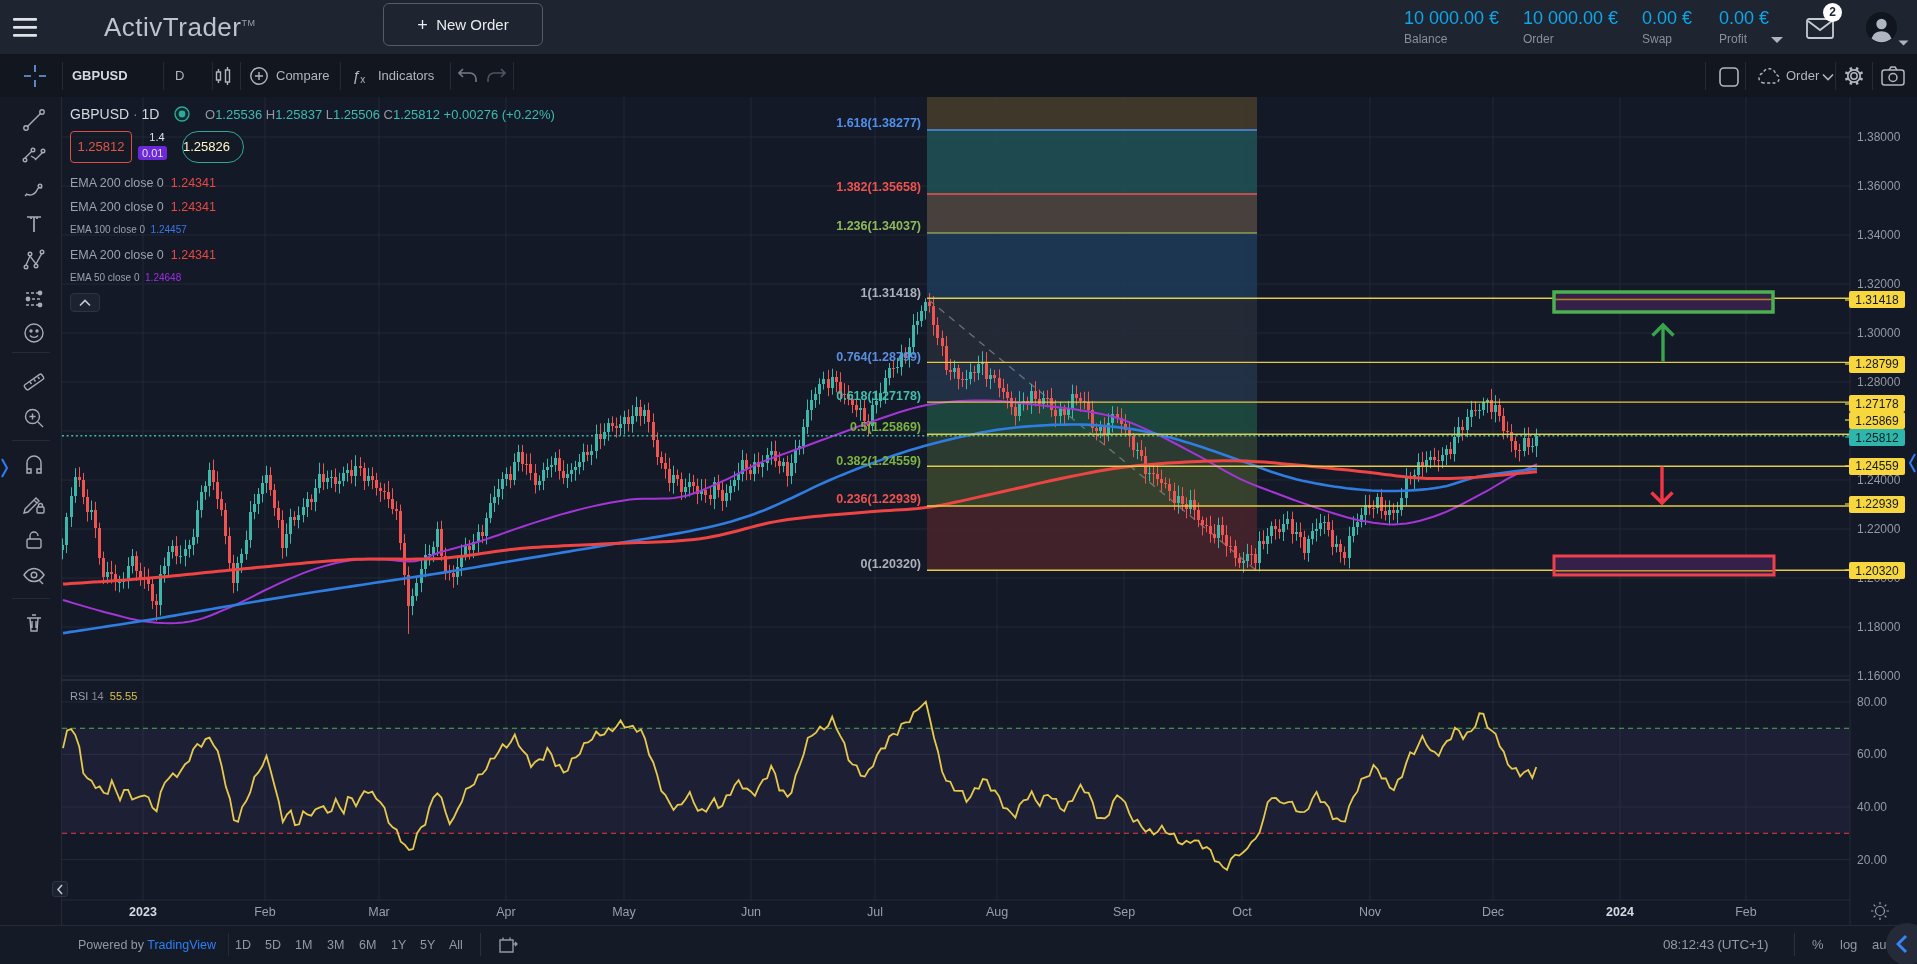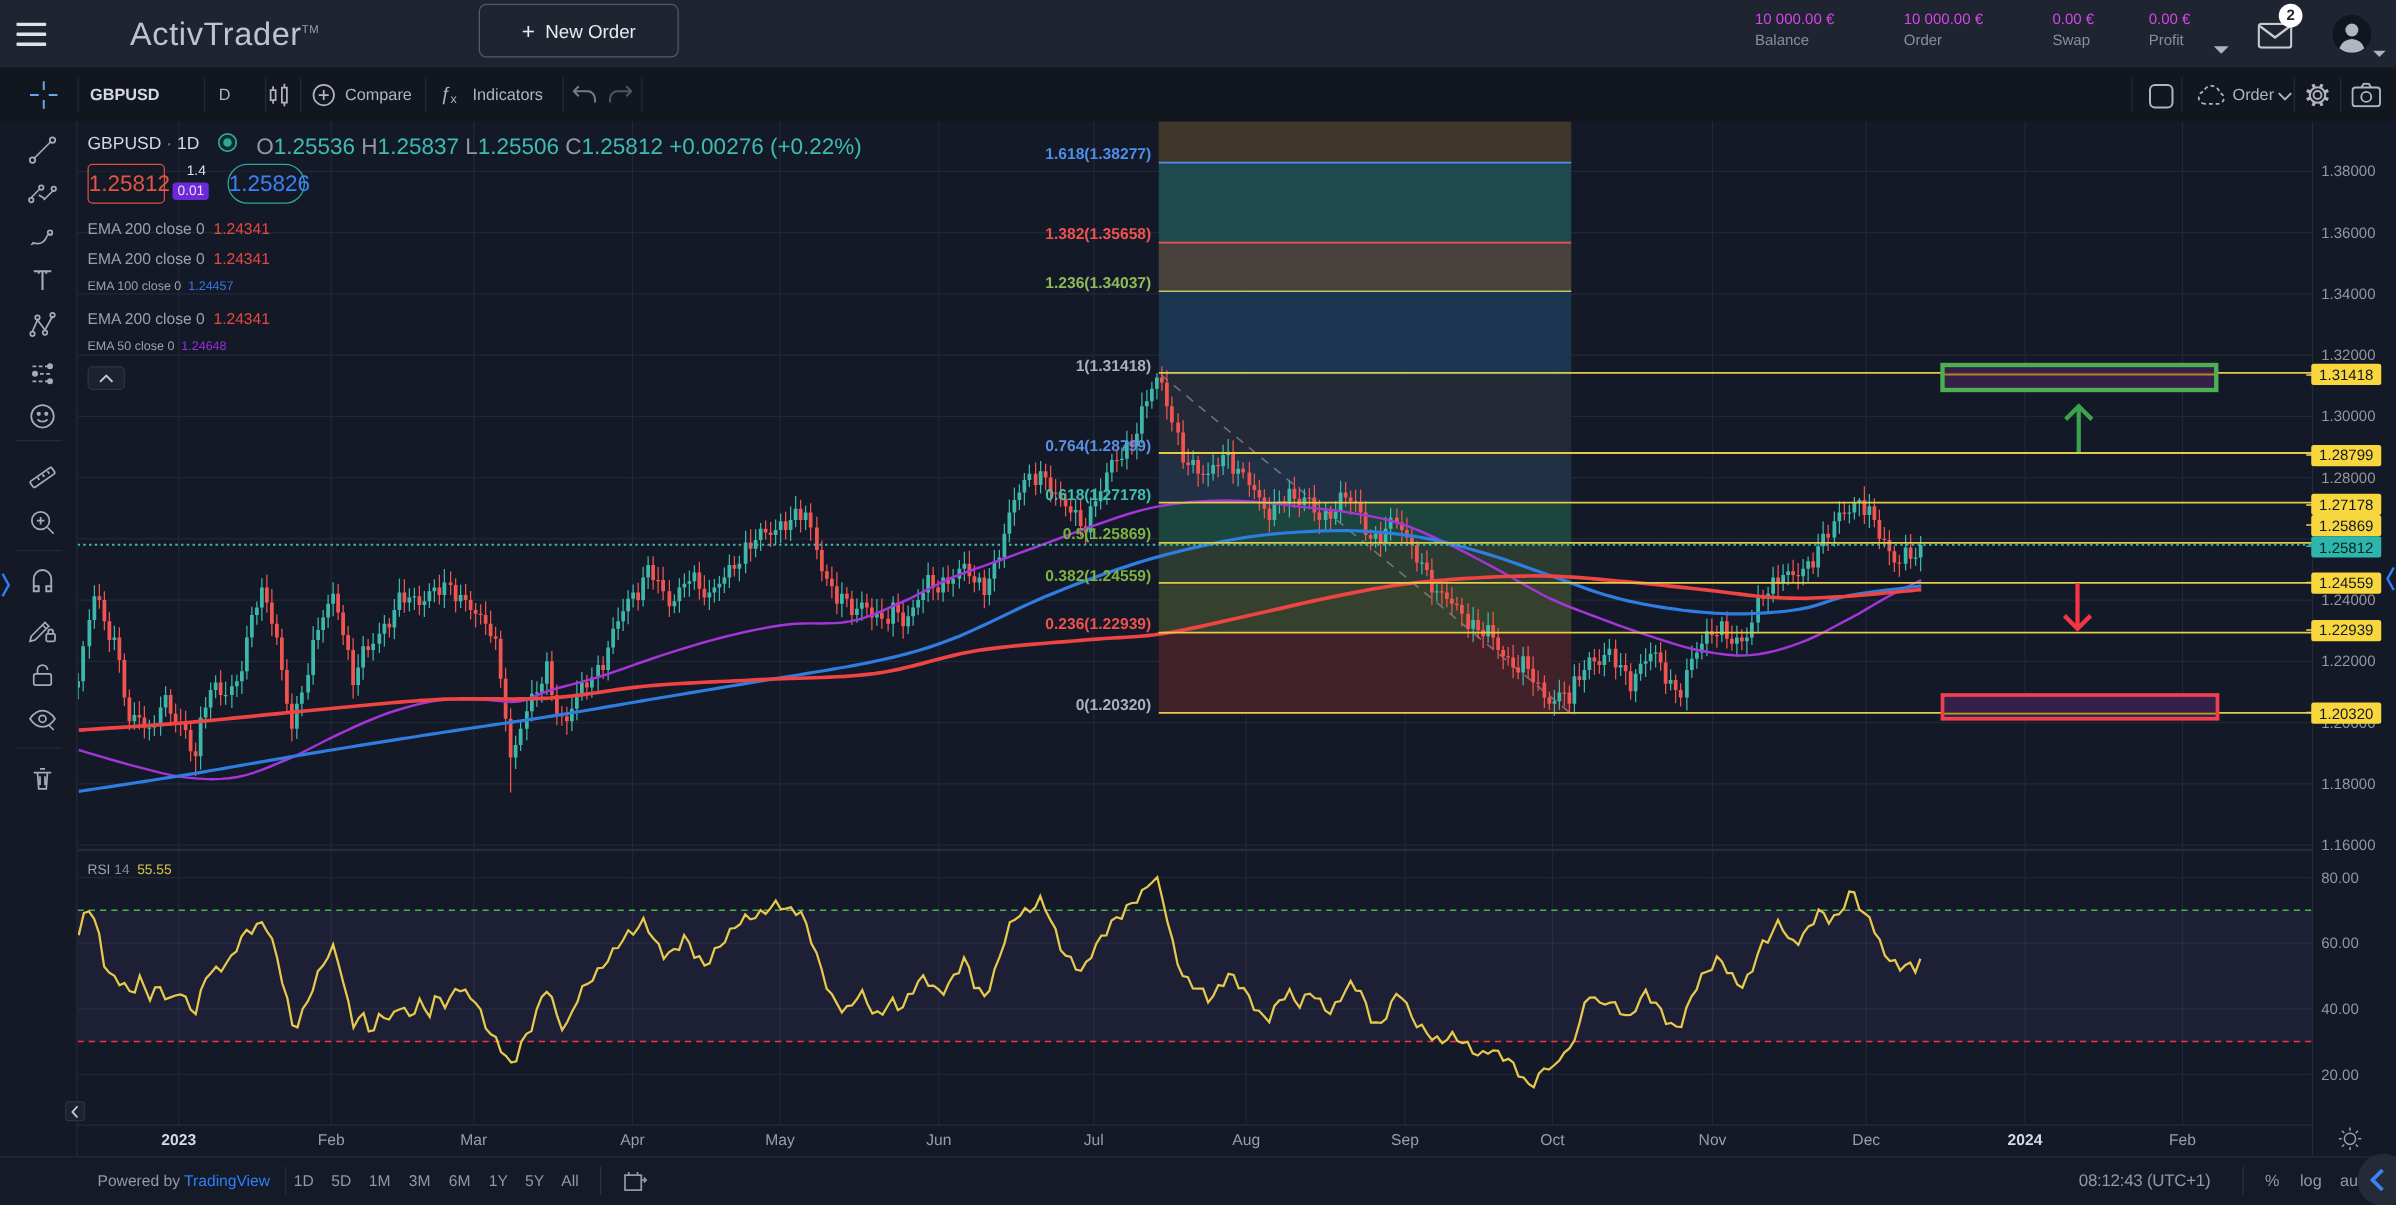--- a/index.html
+++ b/index.html
@@ -3,33 +3,33 @@
 <style>
 *{margin:0;padding:0;box-sizing:border-box}
 html,body{width:1917px;height:964px;overflow:hidden;background:#141927;font-family:"Liberation Sans",sans-serif}
 #page{position:relative;width:1917px;height:964px}
 .abs{position:absolute}
 
 #hdr{left:0;top:0;width:1917px;height:55px;background:#1e2430;border-bottom:1px solid #10141d}
 #logo{left:104px;top:12px;font-size:26px;color:#bec3cd;letter-spacing:0.5px}
 #logo sup{font-size:9px;color:#9aa0ab}
 #neworder{left:383px;top:3px;width:160px;height:43px;border:1px solid #545a66;border-radius:6px;color:#e8eaee;font-size:15px;line-height:41px;text-align:center}
-.amt{font-size:12px;color:#d946ef;white-space:nowrap}
+.amt{font-size:18px;color:#0ea5e9;white-space:nowrap}
 .lbl{font-size:12px;color:#8a8f9b;margin-top:3px}
 
 #tb2{left:0;top:55px;width:1917px;height:42px;background:#11161f}
 #tb2 .sep{position:absolute;top:7px;width:1px;height:28px;background:#242a36}
 .tbtxt{position:absolute;top:55px;height:42px;line-height:42px;font-size:13px;color:#b2b5be}
 
 #ltool{left:0;top:97px;width:62px;height:867px;background:#141925;border-right:1px solid #242a36}
 #ltool .sep{position:absolute;left:12px;width:38px;height:1px;background:#242a36}
 
 #chartbg{left:62px;top:97px;width:1855px;height:828px;background:#141927}
 
-.lg{position:absolute;font-size:18px;white-space:nowrap}
+.lg{position:absolute;font-size:13px;white-space:nowrap}
 #btoolbar{left:0;top:925px;width:1917px;height:39px;background:#141a26;border-top:1px solid #242a36}
 .bt{position:absolute;top:926px;height:38px;line-height:38px;font-size:12.5px;color:#9298a4}
 svg{display:block}
 </style></head>
 <body>
 <div id="page">
 <div class="abs" id="chartbg"></div>
 <svg width="1855" height="828" viewBox="62 97 1855 828" style="position:absolute;left:62px;top:97px">
 <defs>
         <clipPath id="plot">
@@ -345,21 +345,21 @@
 
 <div class="lg" style="left:70px;top:106px;font-size:14px;color:#d5d8df">GBPUSD <span style="color:#7a7f8a">·</span> 1D</div>
 <svg class="abs" style="left:174px;top:106px" width="16" height="16" viewBox="0 0 16 16">
       <circle cx="8" cy="8" r="7" fill="#0f2b2a" stroke="#2ea89c" stroke-width="1.4"></circle>
       <circle cx="8" cy="8" r="3.4" fill="#2ea89c"></circle>
     </svg>
 <div class="lg" style="left:205px;top:107px;color:#9298a2">O<span style="color:#3cbcb2">1.25536</span> H<span style="color:#3cbcb2">1.25837</span> L<span style="color:#3cbcb2">1.25506</span> C<span style="color:#3cbcb2">1.25812</span> <span style="color:#3cbcb2">+0.00276 (+0.22%)</span></div>
 <div class="lg" style="left:70px;top:131px;width:62px;height:32px;border:1px solid #d94f44;border-radius:4px;color:#e05548;line-height:30px;text-align:center;background:rgba(20,25,38,0.5)">1.25812</div>
 <div class="lg" style="left:143px;top:131px;font-size:11px;color:#dfe2e8;text-align:center;width:28px">1.4</div>
 <div class="lg" style="left:138px;top:146px;font-size:11px;color:#dfe2e8;background:#6d28d9;border-radius:3px;padding:1px 4px">0.01</div>
-<div class="lg" style="left:182px;top:131px;width:62px;height:32px;border:1px solid #2ea89c;border-radius:16px;color:#3b82f6;line-height:30px;text-align:right;background:rgba(20,25,38,0.5)">1.25826</div>
+<div class="lg" style="left:182px;top:131px;width:62px;height:32px;border:1px solid #2ea89c;border-radius:16px;color:#fef9c3;line-height:30px;text-align:left;background:rgba(20,25,38,0.5)">1.25826</div>
 <div class="lg" style="left:70px;top:176px;font-size:12.5px;color:#9ba0ab">EMA 200 close 0 &nbsp;<span style="color:#e8483f">1.24341</span></div>
 <div class="lg" style="left:70px;top:200px;font-size:12.5px;color:#9ba0ab">EMA 200 close 0 &nbsp;<span style="color:#e8483f">1.24341</span></div>
 <div class="lg" style="left:70px;top:224px;font-size:10px;color:#9ba0ab">EMA 100 close 0 &nbsp;<span style="color:#3878e8">1.24457</span></div>
 <div class="lg" style="left:70px;top:248px;font-size:12.5px;color:#9ba0ab">EMA 200 close 0 &nbsp;<span style="color:#e8483f">1.24341</span></div>
 <div class="lg" style="left:70px;top:272px;font-size:10px;color:#9ba0ab">EMA 50 close 0 &nbsp;<span style="color:#9d2ee2">1.24648</span></div>
 <div class="lg" style="left:70px;top:293px;width:30px;height:19px;background:#1c2230;border:1px solid #2c3342;border-radius:4px"></div>
 <svg class="abs" style="left:79px;top:299px" width="12" height="8" viewBox="0 0 12 8" fill="none" stroke="#c6cad2" stroke-width="1.6">
       <path d="M1,6.5L6,1.5l5,5"></path>
     </svg>
 <div class="lg" style="left:70px;top:690px;font-size:11px;color:#9ba0ab">RSI <span style="color:#868b96">14</span> &nbsp;<span style="color:#d8c24a">55.55</span></div>

